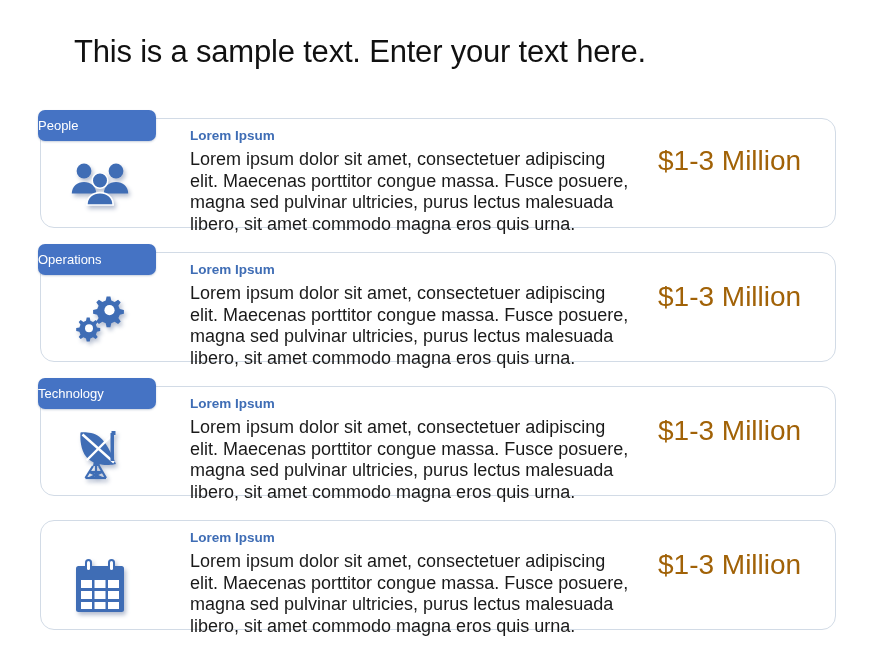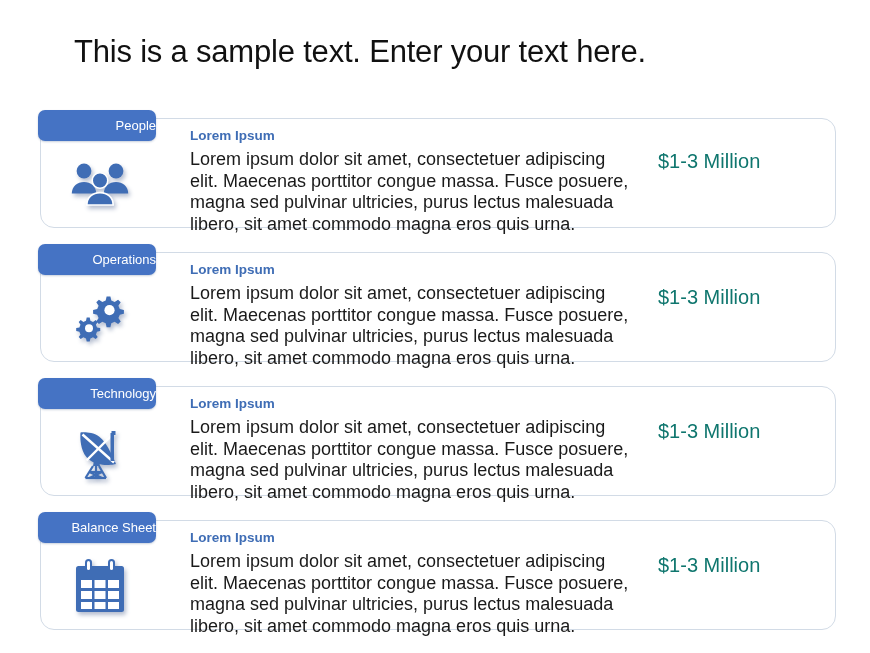--- a/index.html
+++ b/index.html
@@ -64,21 +64,21 @@
     position: absolute;
     left: 38px;
     top: 0px;
     width: 118px;
     height: 31px;
     background: #4573C4;
     border-radius: 7px;
     color: #ffffff;
     font-size: 13px;
     line-height: 31px;
-    text-align: right;
+    text-align: left;
     box-sizing: border-box;
     z-index: 4;
     box-shadow: 0 1px 2px rgba(40,70,120,0.25);
   }
 
   .icon-cell {
     position: absolute;
     left: 55px;
     top: 38px;
     width: 90px;
@@ -112,23 +112,23 @@
     line-height: 21.5px;
     color: #1a1a1a;
     margin: 0;
   }
 
   .price {
     position: absolute;
     left: 658px;
     top: 44px;
     width: 180px;
-    font-size: 20px;
+    font-size: 28px;
     line-height: 30px;
-    color: #0f766e;
+    color: #a16207;
     white-space: nowrap;
   }
 
   
   .row-1 .body-col { top: 18px; }
   .row-1 .price    { top: 36px; }
   .row-2 .price    { top: 38px; }
   .row-3 .price    { top: 38px; }
   .row-4 .price    { top: 38px; }
 </style>
@@ -218,21 +218,20 @@
       </div>
       <div class="body-col">
         <p class="body-heading">Lorem Ipsum</p>
         <p class="body-text">Lorem ipsum dolor sit amet, consectetuer adipiscing elit. Maecenas porttitor congue massa. Fusce posuere, magna sed pulvinar ultricies, purus lectus malesuada libero, sit amet commodo magna eros quis urna.</p>
       </div>
       <div class="price">$1-3 Million</div>
     </div>
 
     <div class="row row-4">
       <div class="card"></div>
-      <div class="badge">Balance Sheet</div>
       <div class="icon-cell">
         <svg width="52" height="54" viewBox="0 0 52 54" xmlns="http://www.w3.org/2000/svg">
           <g fill="#3F6DB5">
 
             <rect x="11" y="0" width="7" height="13" rx="3.5"></rect>
             <rect x="34" y="0" width="7" height="13" rx="3.5"></rect>
 
             <rect x="2" y="7" width="48" height="46" rx="2.5"></rect>
           </g>
 

